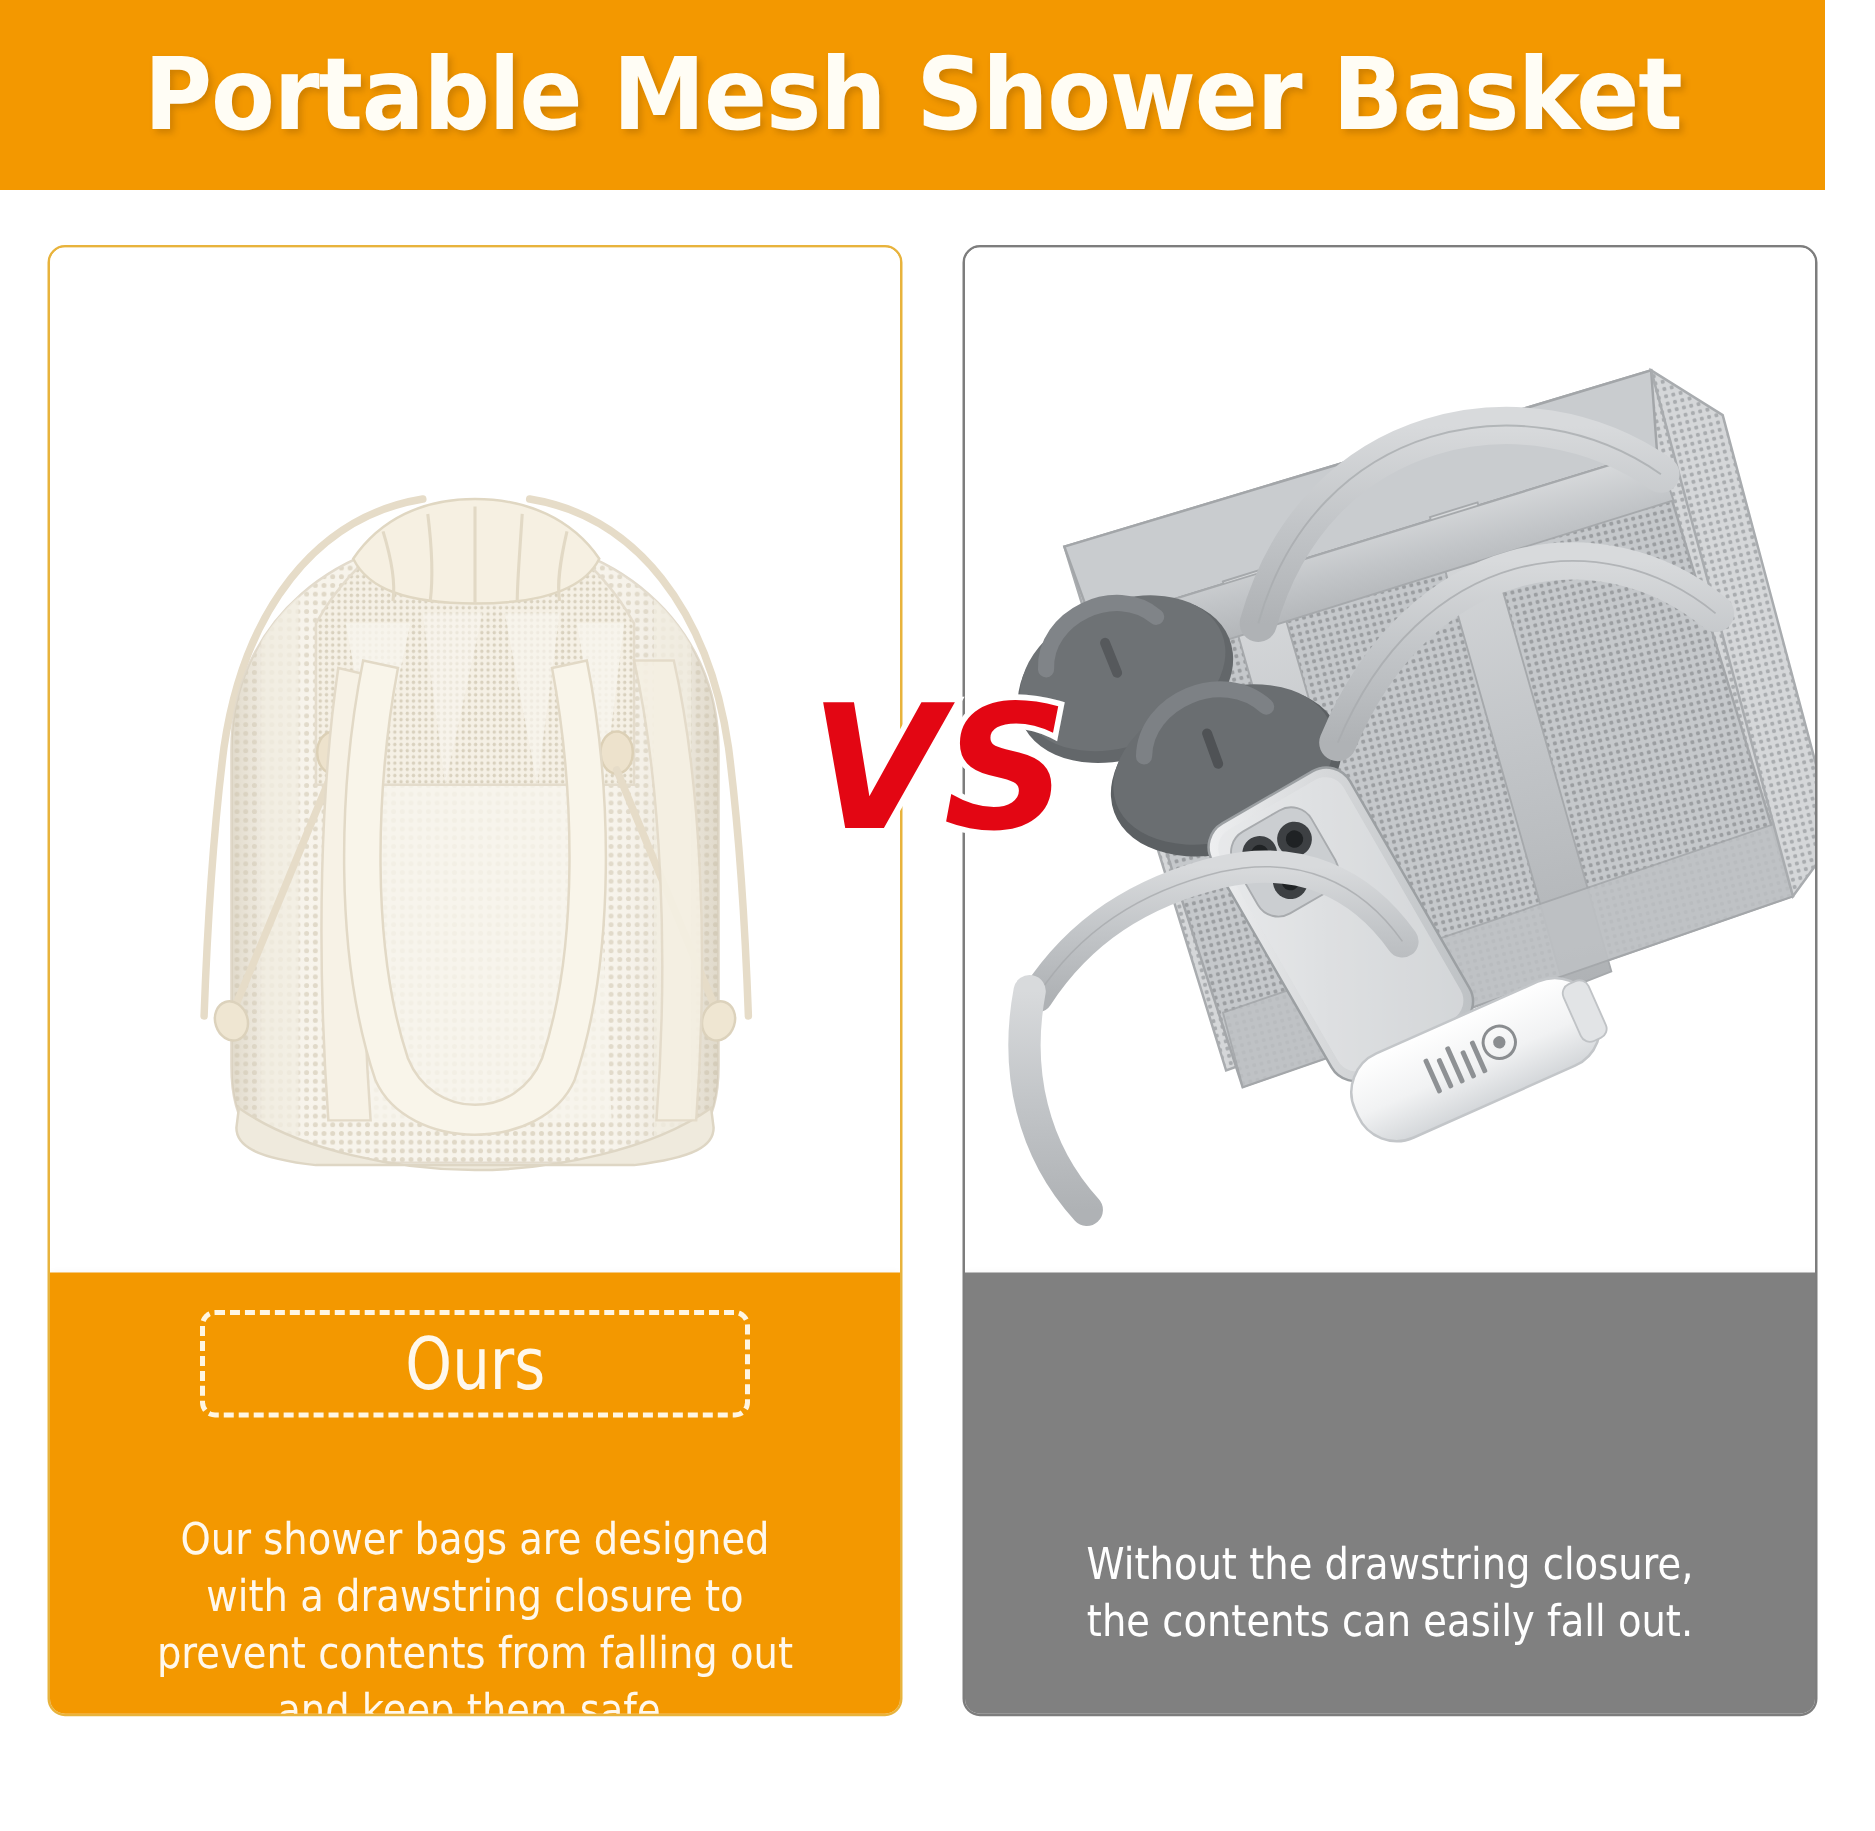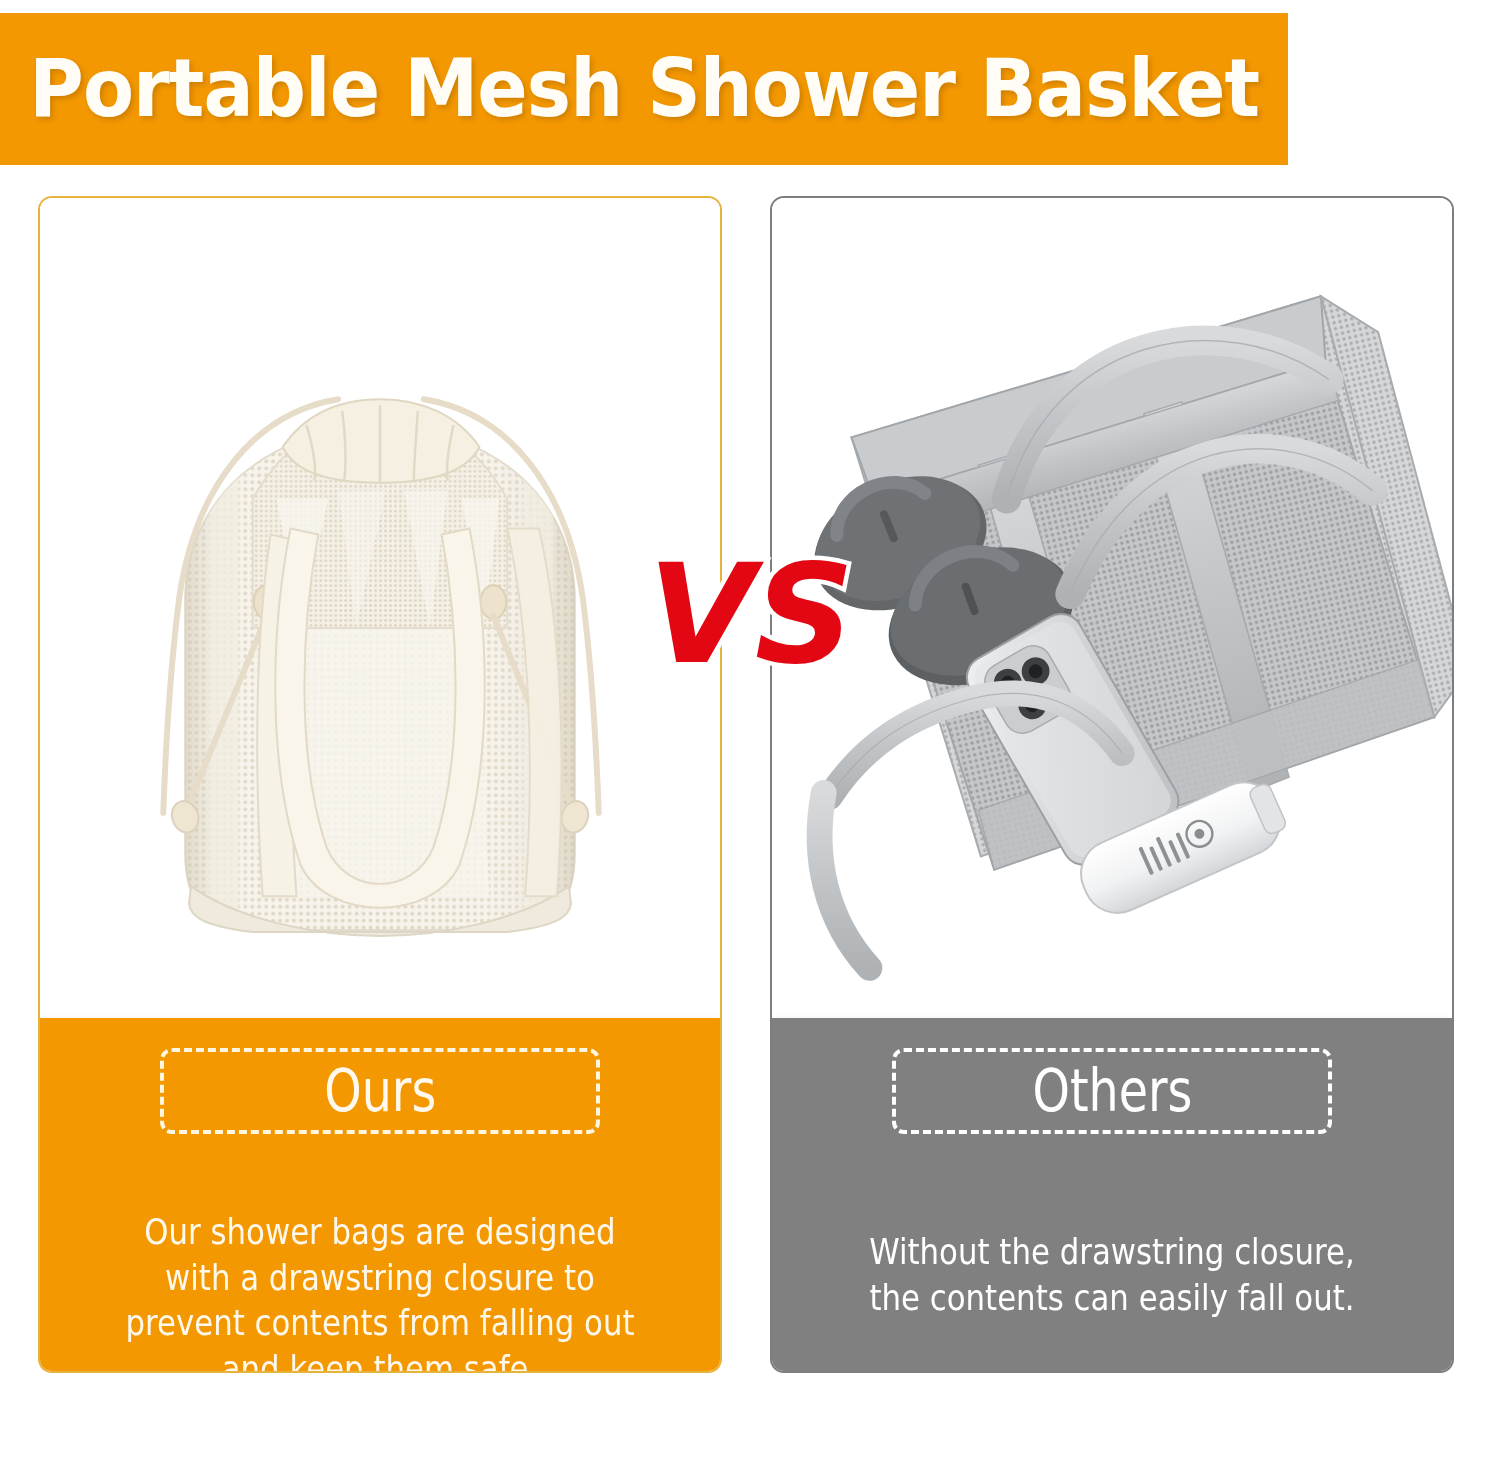--- a/index.html
+++ b/index.html
@@ -9,22 +9,22 @@
     height: 1465px;
     background: #ffffff;
     font-family: "Liberation Sans", sans-serif;
     overflow: hidden;
     position: relative;
   }
 
   
   .header-banner {
     position: absolute;
-    left: 0; top: 13px;
-    width: 1288px;
+    left: 0; top: 0;
+    width: 1460px;
     height: 152px;
     background: #F39800;
     display: flex;
     align-items: center;
     justify-content: center;
   }
   .header-title {
     font-family: "DejaVu Sans", sans-serif;
     font-weight: bold;
     font-size: 80px;
@@ -347,23 +347,20 @@
         </g>
 
         <path d="M58,600 C92,548 140,516 206,500 C268,486 318,508 352,556" fill="none" stroke="url(#strapGrad)" stroke-width="26" stroke-linecap="round"></path>
         <path d="M58,600 C92,548 140,516 206,500 C268,486 318,508 352,556" fill="none" stroke="#A5A8AB" stroke-width="1.2" opacity="0.75"></path>
         <path d="M52,596 C40,660 54,724 98,772" fill="none" stroke="url(#strapGrad)" stroke-width="26" stroke-linecap="round"></path>
       </svg>
     </div>
   </div>
 
   <div class="color-block color-block-gray">
-    <div class="label-box label-box-gray">
-      <span class="label-text label-text-gray">Others</span>
-    </div>
     <div class="caption caption-gray">Without the drawstring closure, the contents can easily fall out.</div>
   </div>
 </div>
 
 <div class="vs-badge">
   <svg viewBox="0 0 172 158">
     <text id="vs-text" x="86" y="126" text-anchor="middle" font-family="DejaVu Sans, sans-serif" font-size="138" font-weight="bold" font-style="italic" fill="#E30613" stroke="#FFFFFF" stroke-width="9" paint-order="stroke" transform="scaleX(0.92) translate(7.5,0)">VS</text>
   </svg>
 </div>
 

